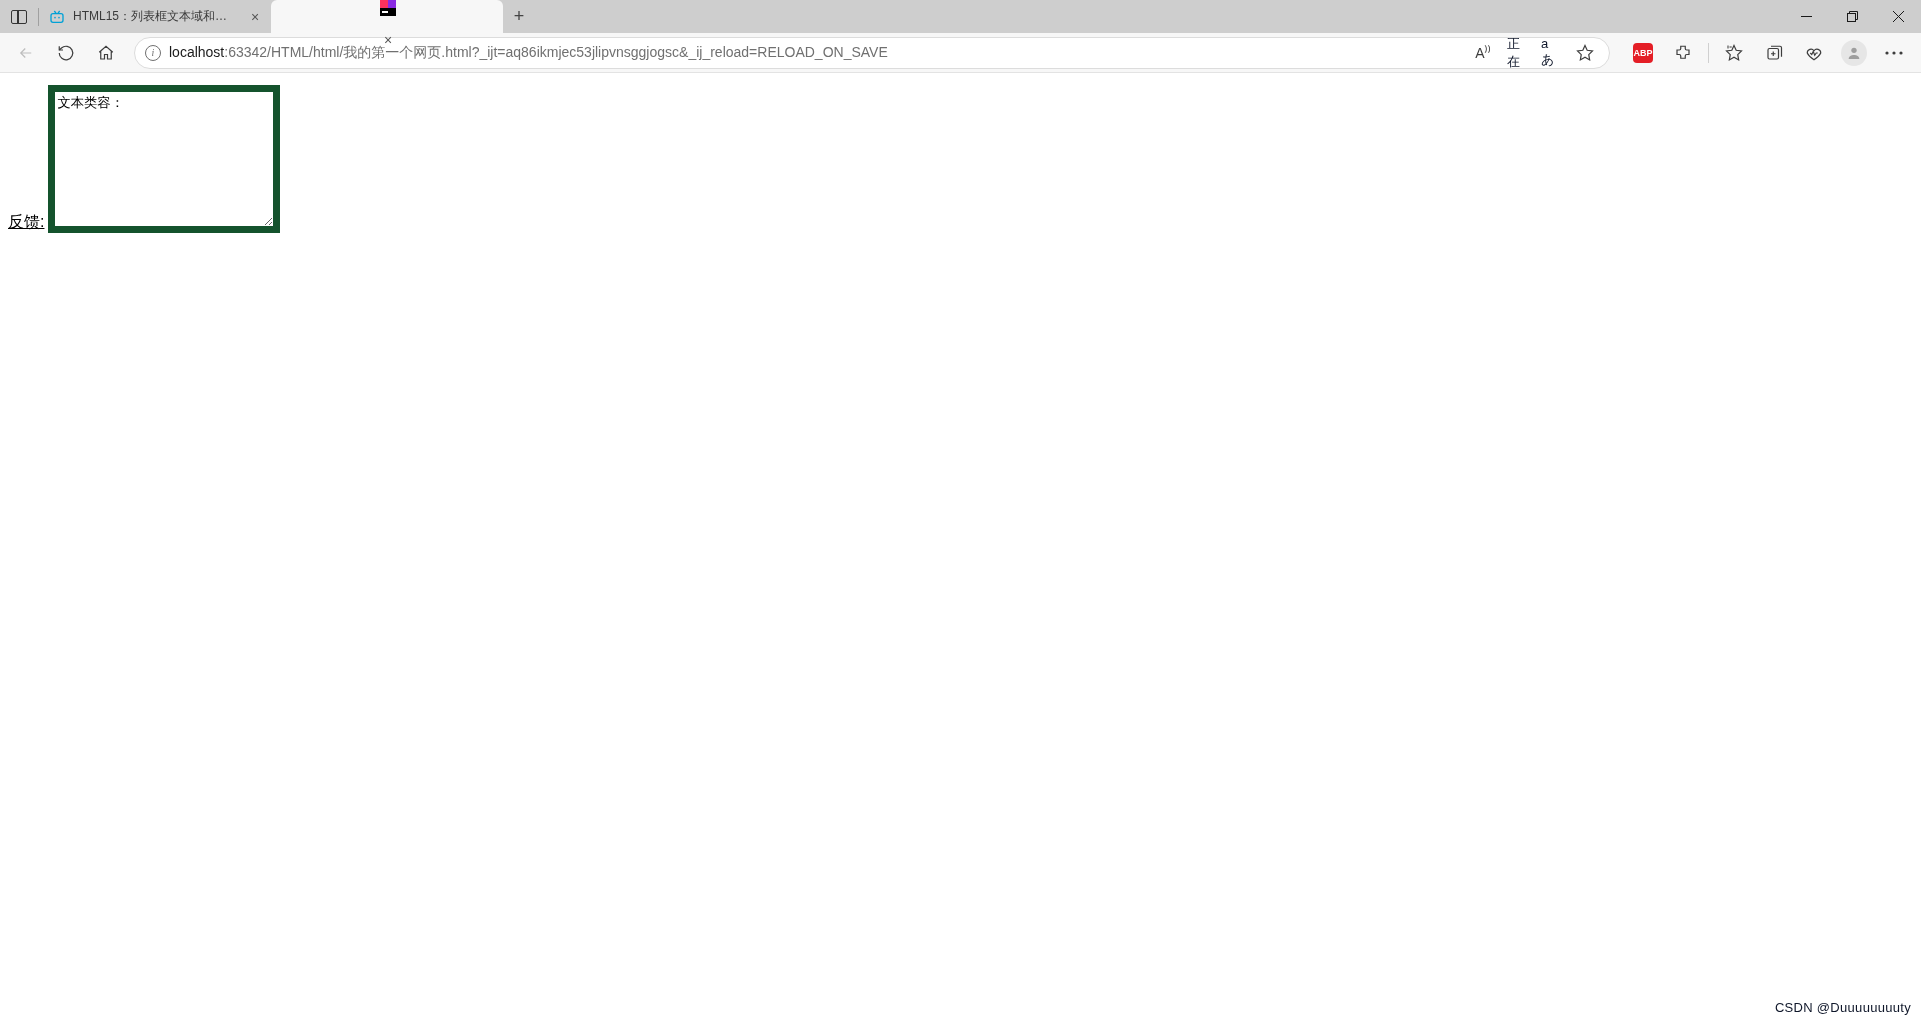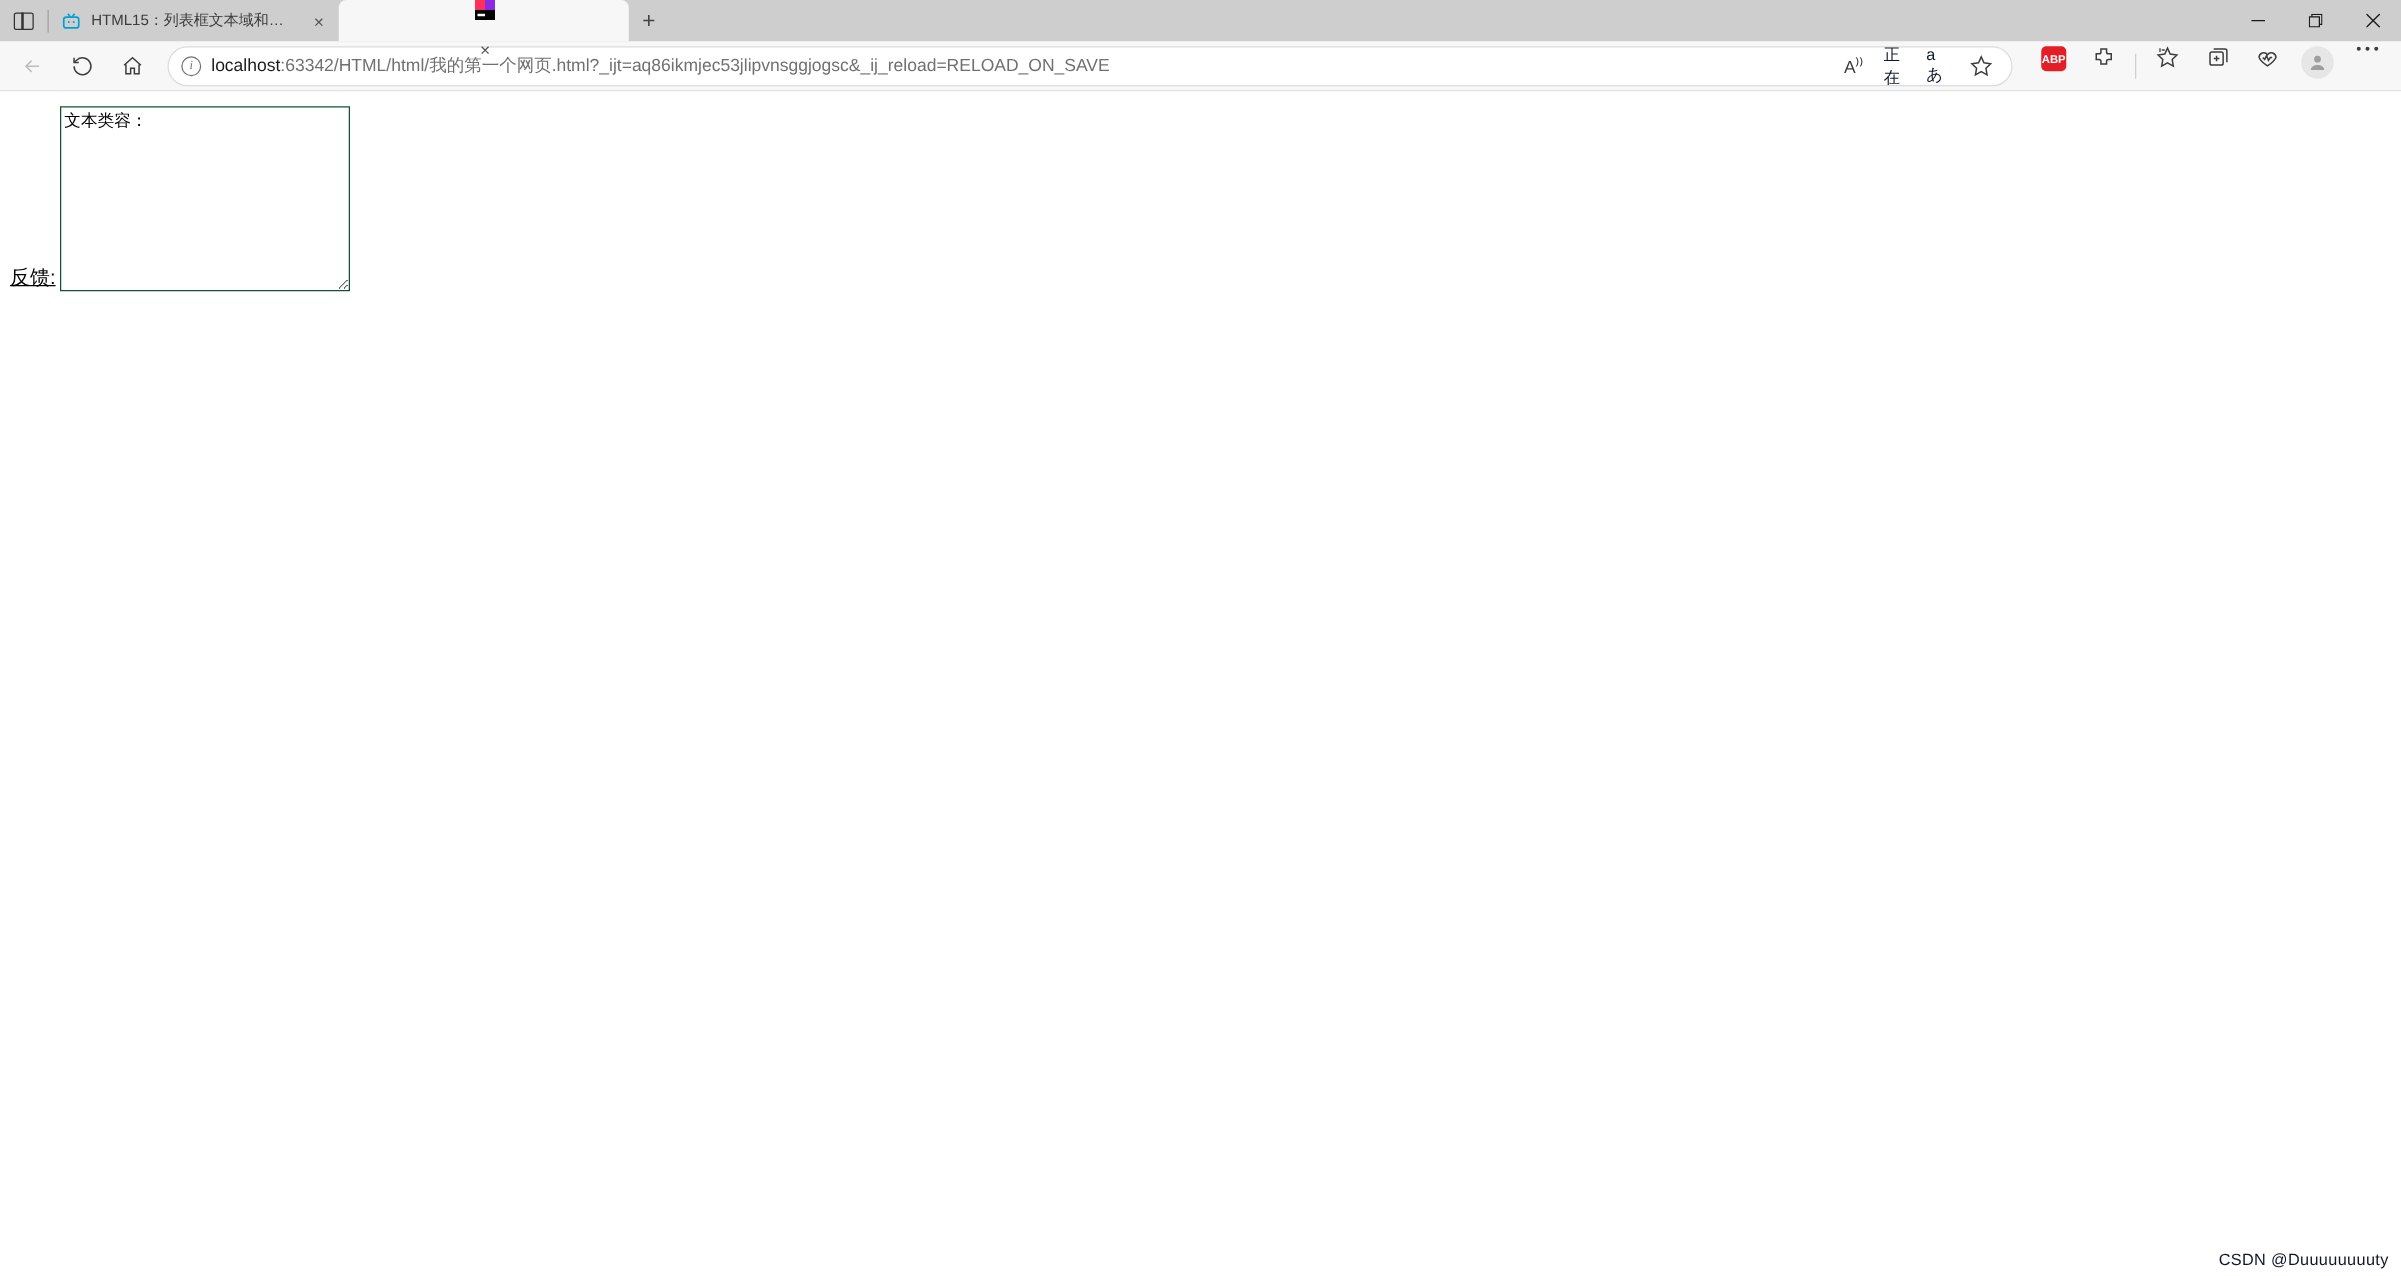--- a/index.html
+++ b/index.html
@@ -167,21 +167,21 @@
       color: #3d3d3d;
       font-weight: 500;
     }
 
     .toolbar-right {
       display: flex; align-items: center; gap: 2px;
       margin-left: 4px;
     }
     .tb-icon-btn {
       width: 38px; height: 32px;
-      display: flex; align-items: flex-start; justify-content: center;
+      display: flex; align-items: center; justify-content: center;
       border-radius: 4px;
       position: relative;
     }
     .abp-badge {
       width: 20px; height: 20px;
       background: #e41e26;
       color: #fff;
       font-size: 9px;
       font-weight: bold;
       border-radius: 4px;
@@ -207,21 +207,21 @@
     }
     .form-row { display: flex; align-items: flex-end; }
     .form-label { margin-right: 4px; text-decoration: underline; }
     .feedback-textarea {
       width: 232px;
       height: 148px;
       resize: both;
       font-family: Arial, sans-serif;
       font-size: 13.3px;
       padding: 2px;
-      border: 1px solid #14532d;
+      border: 7px solid #14532d;
       background: #fff;
     }
 
     
     .watermark {
       position: absolute;
       right: 10px; bottom: 6px;
       font-size: 13px;
       color: #0f172a;
       font-family: Arial, sans-serif;

